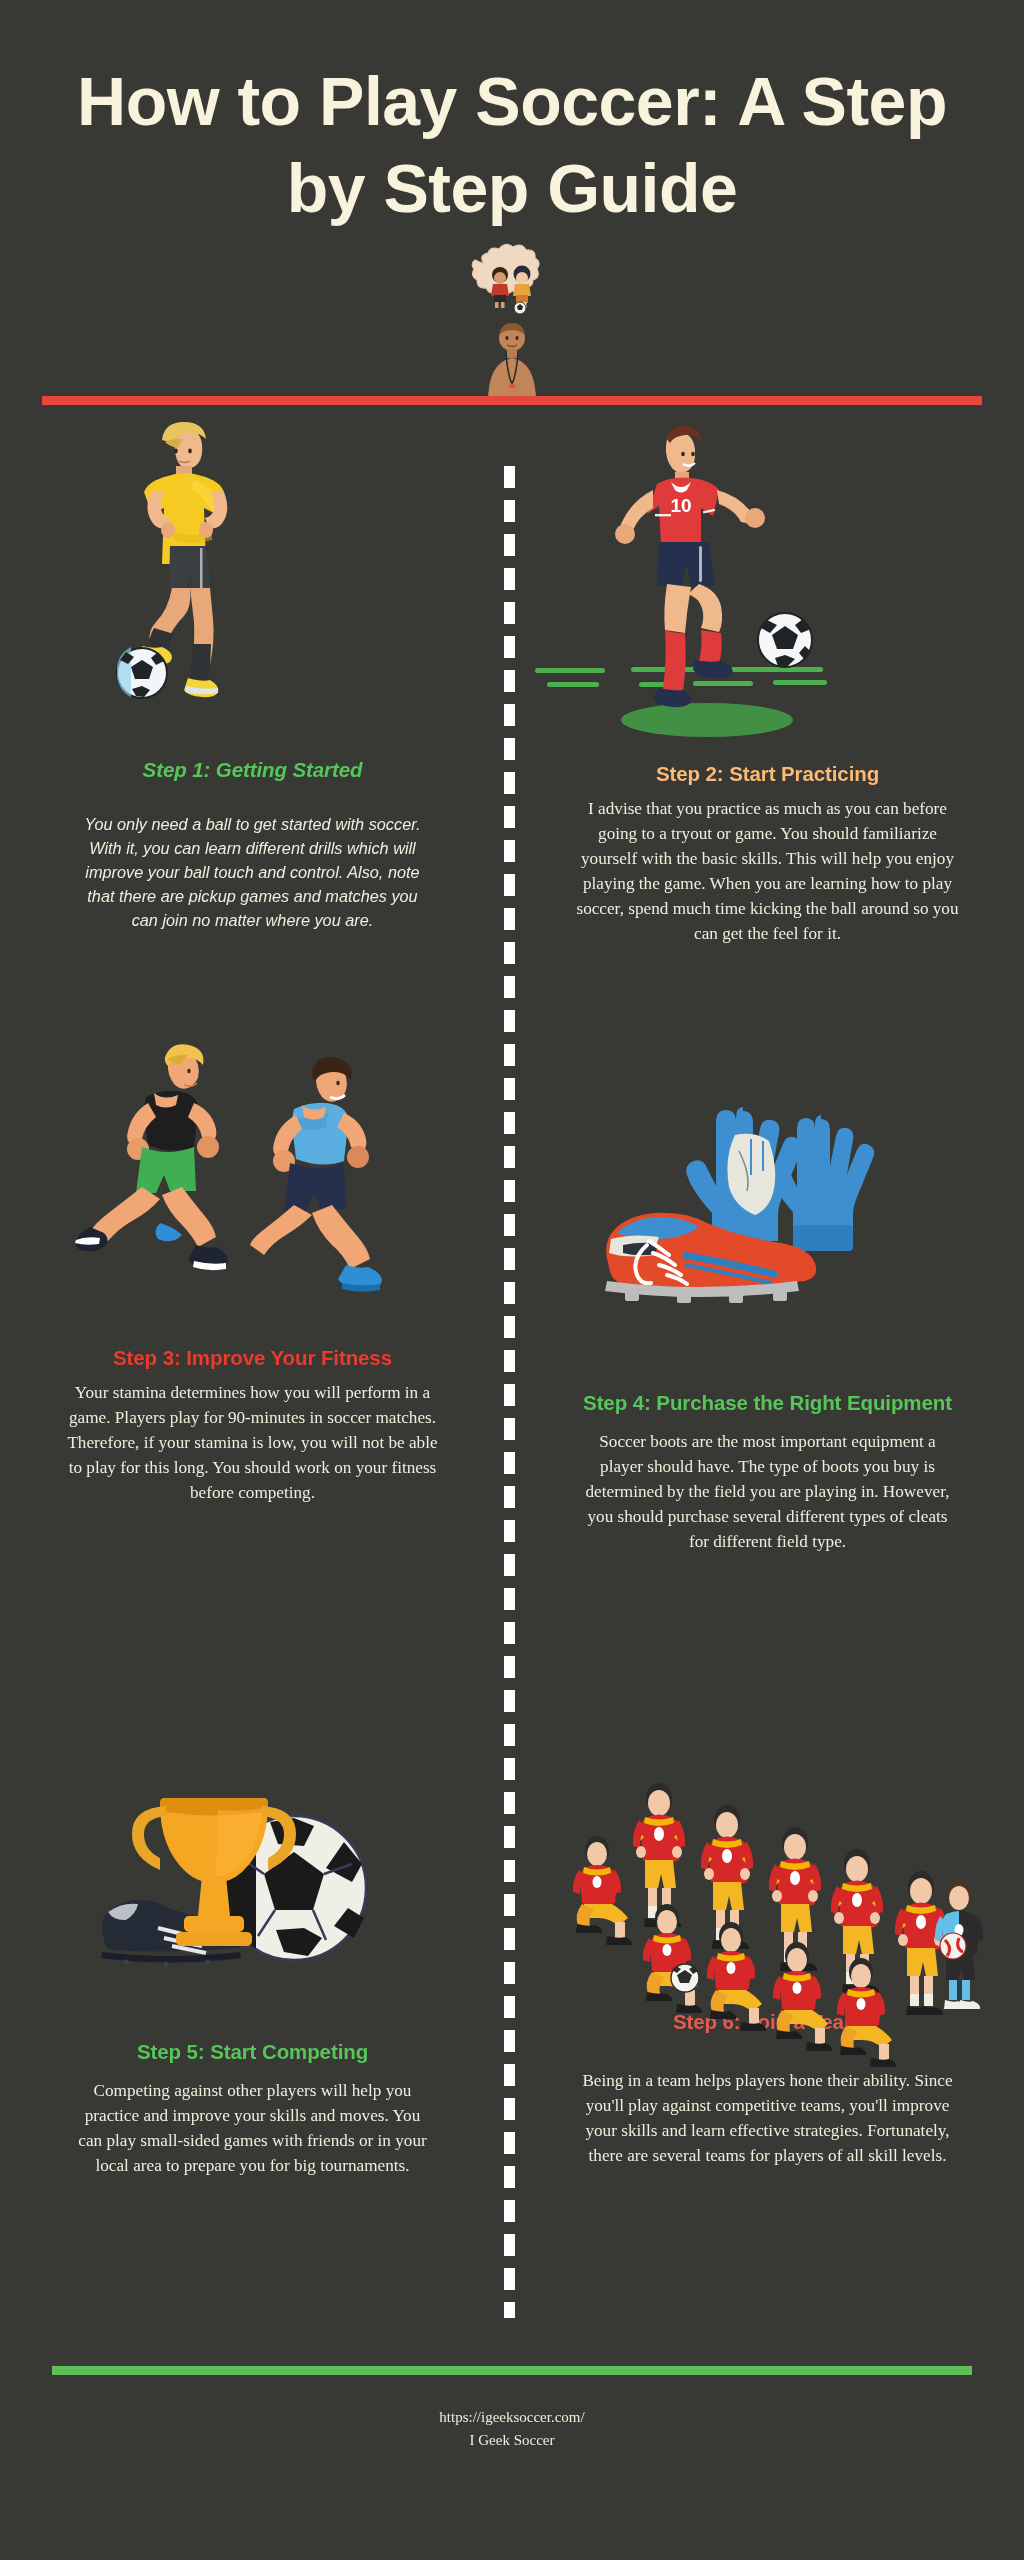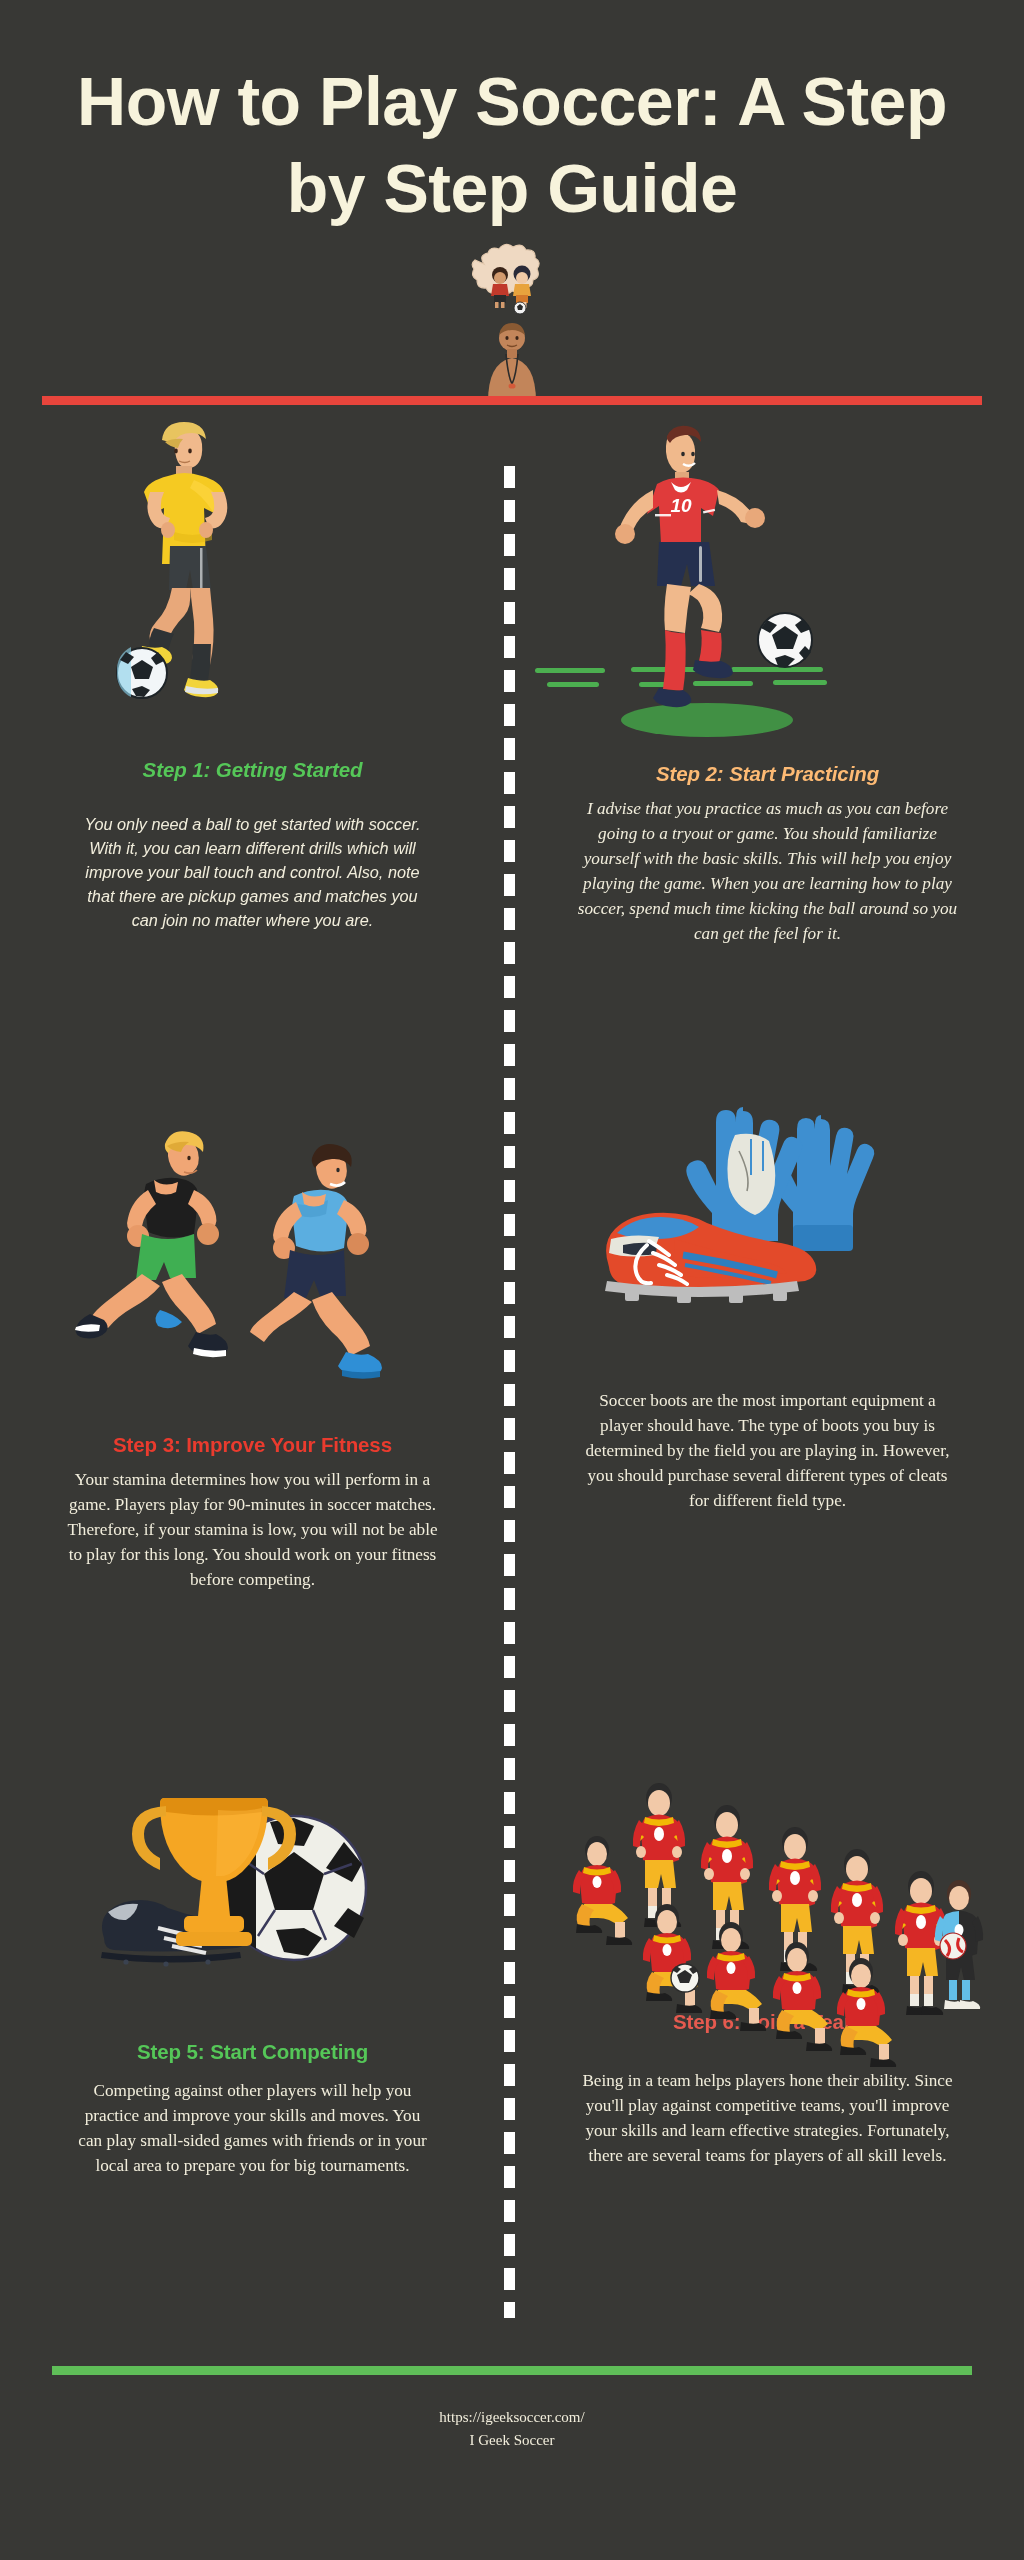--- a/index.html
+++ b/index.html
@@ -46,22 +46,22 @@
     font-size:16.3px; line-height:1.47;
   }
   .serif .step-body { font-family:"Liberation Serif", serif; font-size:17.2px; line-height:1.45; }
   .sans  .step-body { font-family:"Liberation Sans", sans-serif; }
 
   
   .col-left  { left:20px;  width:465px; }
   .col-right { left:535px; width:465px; }
 
   #step1 { top:420px;font-style:italic; }
-  #step2 { top:420px;font-style:italic; }
-  #step3 { top:1112px; }
+  #step2 { top:420px; }
+  #step3 { top:1025px; }
   #step4 { top:1075px; }
   #step5 { top:1720px; }
   #step6 { top:1720px; }
 
   #step1 .step-title { margin-top:6px; }
   #step1 .step-body  { margin-top:30px; padding:0 52px; }
   #step2 .step-title { margin-top:0px; }
   #step2 .step-body  { margin-top:10px; padding:0 40px; }
   #step3 .step-title { margin-top:14px; }
   #step3 .step-body  { margin-top:10px; padding:0 40px; }
@@ -351,20 +351,21 @@
 
           <path d="M20 66 q90 12 190 0 l2 10 q-100 12 -194 0 z" fill="#BDBDBD"></path>
           <rect x="38" y="76" width="14" height="10" rx="2" fill="#BDBDBD"></rect>
           <rect x="90" y="78" width="14" height="10" rx="2" fill="#BDBDBD"></rect>
           <rect x="142" y="78" width="14" height="10" rx="2" fill="#BDBDBD"></rect>
           <rect x="186" y="76" width="14" height="10" rx="2" fill="#BDBDBD"></rect>
         </g>
       </g>
     </svg>
   </div>
+  <h2 class="step-title" style="color: rgb(85, 199, 88);">Step 4: Purchase the Right Equipment</h2>
   <p class="step-body">Soccer boots are the most important equipment a player should have. The type of boots you buy is determined by the field you are playing in. However, you should purchase several different types of cleats for different field type.</p>
 </section>
 
 <section class="step col-left serif" id="step5">
   <div class="step-art" style="height:300px;">
     <svg viewBox="0 0 465 300" width="465" height="300">
       <g transform="translate(88,70)">
 
         <g transform="translate(-10,112)">
           <path d="M6 36 q-6 -18 6 -28 q12 -10 30 -10 q16 0 28 8 q28 10 58 14 q18 3 20 14 q2 10 -10 12

